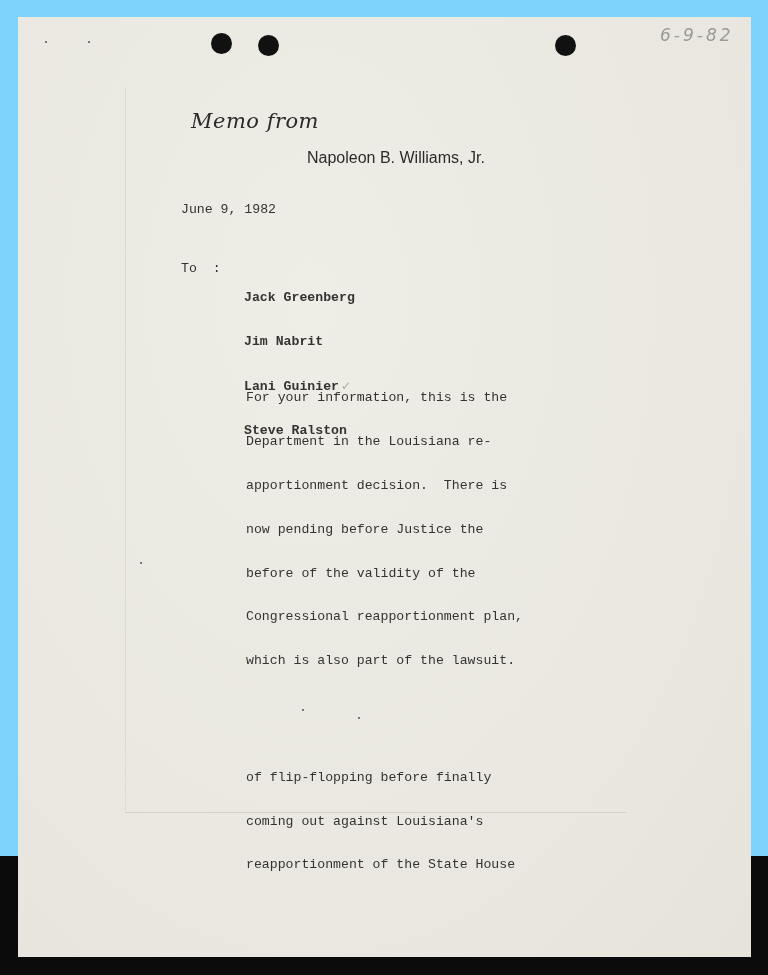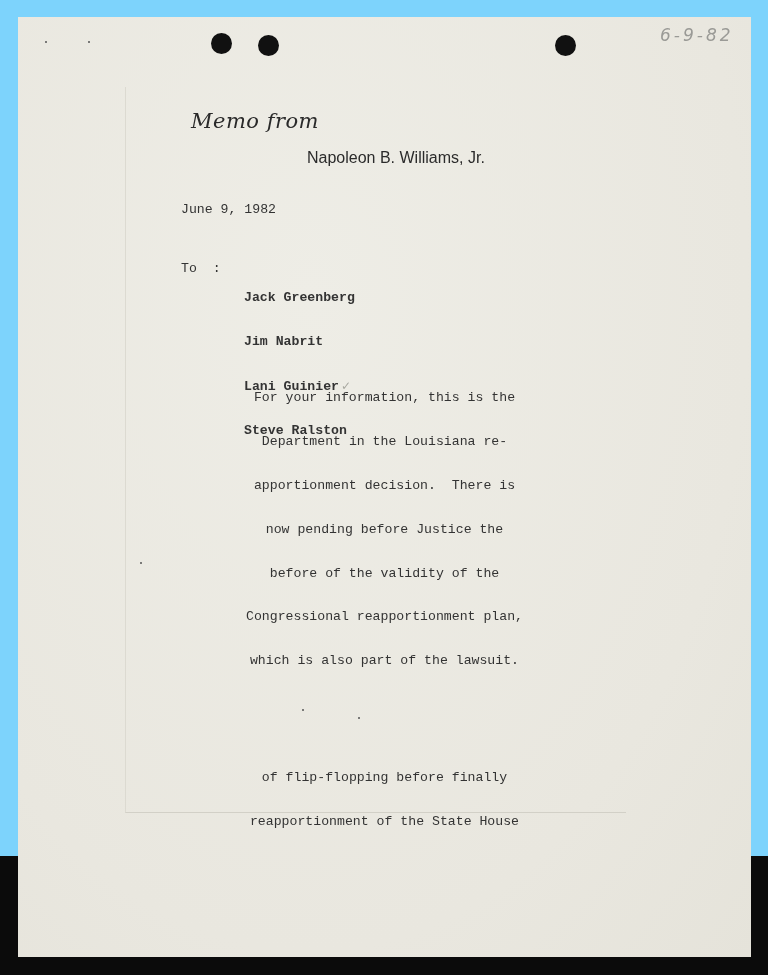--- a/index.html
+++ b/index.html
@@ -105,21 +105,21 @@
       color: #a8a8a0;
       font-family: "DejaVu Sans", sans-serif;
       font-size: 12px;
       margin-left: 2px;
     }
     .body {
       position: absolute;
       left: 228px;
       top: 316px;
     }
-    .para { margin: 0 0 14.6px 0; text-align: center; }
+    .para { margin: 0 0 14.6px 0; }
   </style>
 </head>
 <body>
 
 <div class="scan">
   <div class="page">
     <div class="inner-frame"></div>
 
     <div class="punch" style="left:193px; top:16px;"></div>
     <div class="punch" style="left:240px; top:18px;"></div>
@@ -152,19 +152,20 @@
         <div>For your information, this is the</div>
         <div>Department in the Louisiana re-</div>
         <div>apportionment decision.  There is</div>
         <div>now pending before Justice the</div>
         <div>before of the validity of the</div>
         <div>Congressional reapportionment plan,</div>
         <div>which is also part of the lawsuit.</div>
       </div>
       <div class="para">
         <div>of flip-flopping before finally</div>
+        <div>coming out against Louisiana's</div>
         <div>reapportionment of the State House</div>
         
       </div>
       
     </div>
   </div>
 </div>
 
 </body></html>

